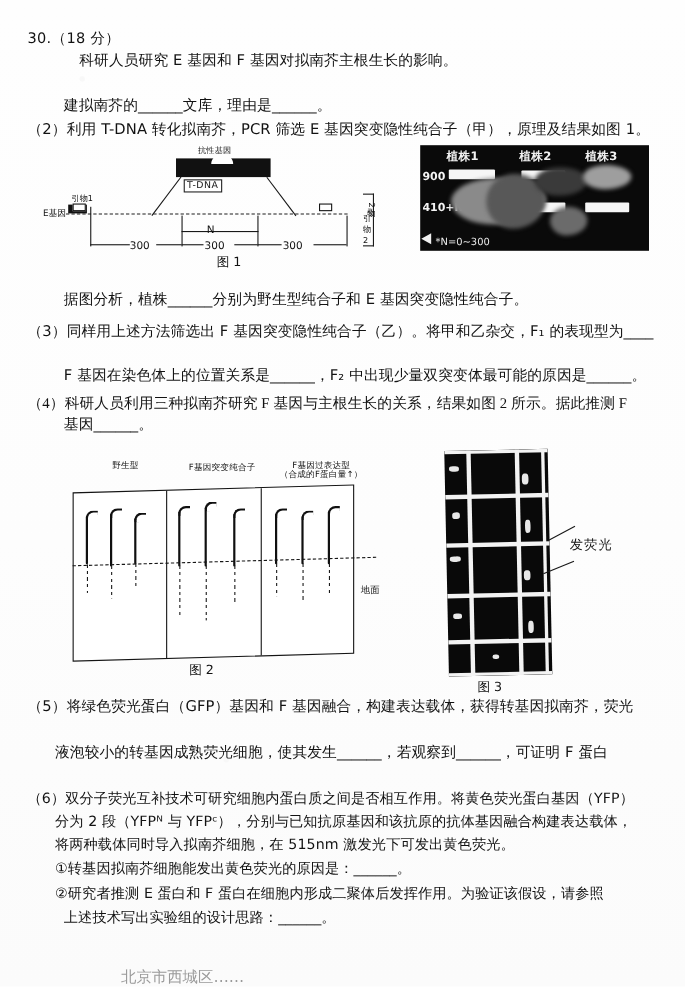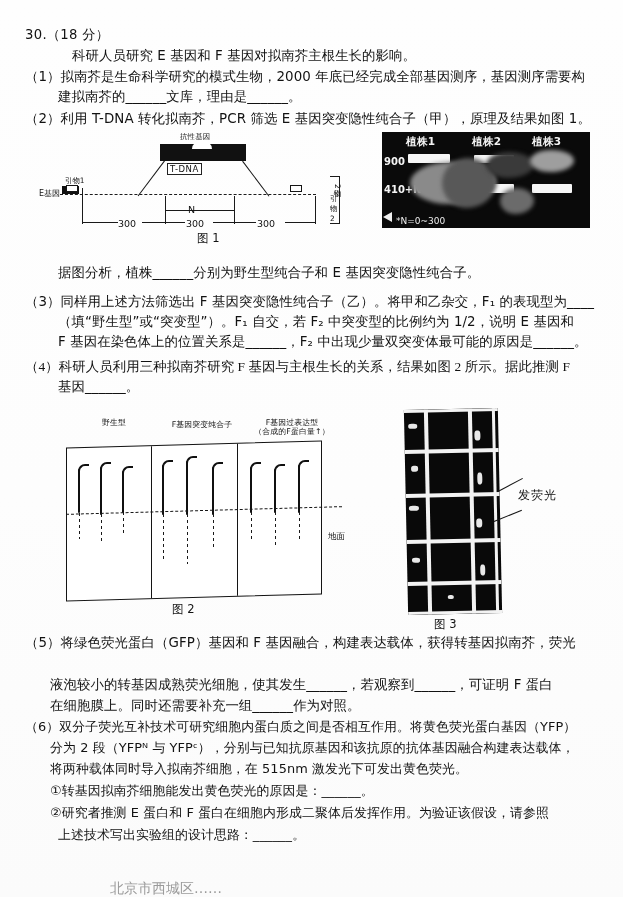--- a/index.html
+++ b/index.html
@@ -377,21 +377,20 @@
   }
 </style>
 </head>
 <body>
 
 <div class="page">
 
   <div class="qhead">30.（18 分）</div>
   <div class="ln" style="left:72px; top:47px;">科研人员研究 E 基因和 F 基因对拟南芥主根生长的影响。</div>
 
-  <div class="ln" style="left:25px; top:68px;">（1）拟南芥是生命科学研究的模式生物，2000 年底已经完成全部基因测序，基因测序需要构</div>
   <div class="ln" style="left:58px; top:88px;">建拟南芥的______文库，理由是______。</div>
 
   <div class="ln" style="left:25px; top:110px;">（2）利用 T-DNA 转化拟南芥，PCR 筛选 E 基因突变隐性纯合子（甲），原理及结果如图 1。</div>
 
   <div id="fig1">
 
     <div class="kana-lbl">抗性基因</div>
 
     <div class="tdna-box">
       <div class="tdna-notch"></div>
@@ -456,21 +455,20 @@
     <div class="smudge" style="left:118px; top:56px; width:34px; height:26px; background:#6b6b6b;"></div>
 
     <div class="gel-arrow"></div>
     <div class="gel-note" style="left:14px;">*N=0~300</div>
   </div>
 
   <div class="fig1cap">图 1</div>
   <div class="ln" style="left:58px; top:264px;">据图分析，植株______分别为野生型纯合子和 E 基因突变隐性纯合子。</div>
 
   <div class="ln" style="left:25px; top:293px;">（3）同样用上述方法筛选出 F 基因突变隐性纯合子（乙）。将甲和乙杂交，F₁ 的表现型为____</div>
-  <div class="ln" style="left:58px; top:313px;">（填“野生型”或“突变型”）。F₁ 自交，若 F₂ 中突变型的比例约为 1/2，说明 E 基因和</div>
   <div class="ln" style="left:58px; top:333px;">F 基因在染色体上的位置关系是______，F₂ 中出现少量双突变体最可能的原因是______。</div>
 
   <div class="ln" style="left:25px; top:358px;font-family:Liberation Serif, serif;">（4）科研人员利用三种拟南芥研究 F 基因与主根生长的关系，结果如图 2 所示。据此推测 F</div>
   <div class="ln" style="left:58px; top:378px;">基因______。</div>
 
   <div id="fig2">
     <div class="f2-hdr" style="left:10px;  top:0px;  width:76px;">野生型</div>
     <div class="f2-hdr" style="left:90px;  top:2px;  width:92px;">F基因突变纯合子</div>
     <div class="f2-hdr" style="left:184px; top:0px;  width:84px; white-space:pre-line;">F基因过表达型
 （合成的F蛋白量↑）</div>
@@ -555,21 +553,20 @@
       <div class="speck" style="left:40px; top:186px; width:6px; height:4px;"></div>
     </div>
     <div class="f3-lead" style="left:100px; top:86px; width:28px; transform:rotate(-28deg);"></div>
     <div class="f3-lead" style="left:96px;  top:116px; width:30px; transform:rotate(-22deg);"></div>
     <div class="f3-lbl">发荧光</div>
     <div class="f3cap">图 3</div>
   </div>
 
   <div class="ln" style="left:25px; top:634px;">（5）将绿色荧光蛋白（GFP）基因和 F 基因融合，构建表达载体，获得转基因拟南芥，荧光</div>
   <div class="ln" style="left:50px; top:676px;">液泡较小的转基因成熟荧光细胞，使其发生______，若观察到______，可证明 F 蛋白</div>
-  <div class="ln" style="left:50px; top:697px;">在细胞膜上。同时还需要补充一组______作为对照。</div>
 
   <div class="ln sm" style="left:25px; top:718px;">（6）双分子荧光互补技术可研究细胞内蛋白质之间是否相互作用。将黄色荧光蛋白基因（YFP）</div>
   <div class="ln sm" style="left:50px; top:739px;">分为 2 段（YFPᴺ 与 YFPᶜ），分别与已知抗原基因和该抗原的抗体基因融合构建表达载体，</div>
   <div class="ln sm" style="left:50px; top:760px;">将两种载体同时导入拟南芥细胞，在 515nm 激发光下可发出黄色荧光。</div>
   <div class="ln sm" style="left:50px; top:782px;">①转基因拟南芥细胞能发出黄色荧光的原因是：______。</div>
   <div class="ln sm" style="left:50px; top:804px;">②研究者推测 E 蛋白和 F 蛋白在细胞内形成二聚体后发挥作用。为验证该假设，请参照</div>
   <div class="ln sm" style="left:58px; top:826px;">上述技术写出实验组的设计思路：______。</div>
 
   <div class="footer">北京市西城区……</div>
 </div>

